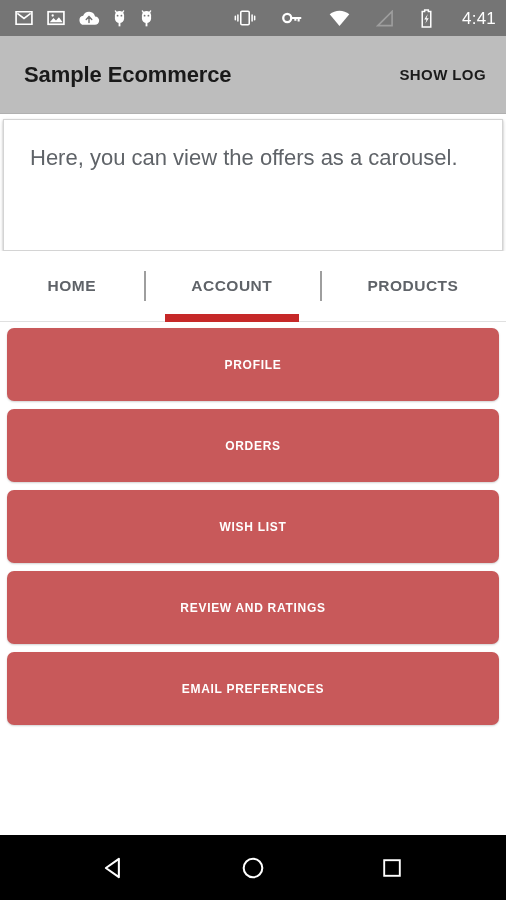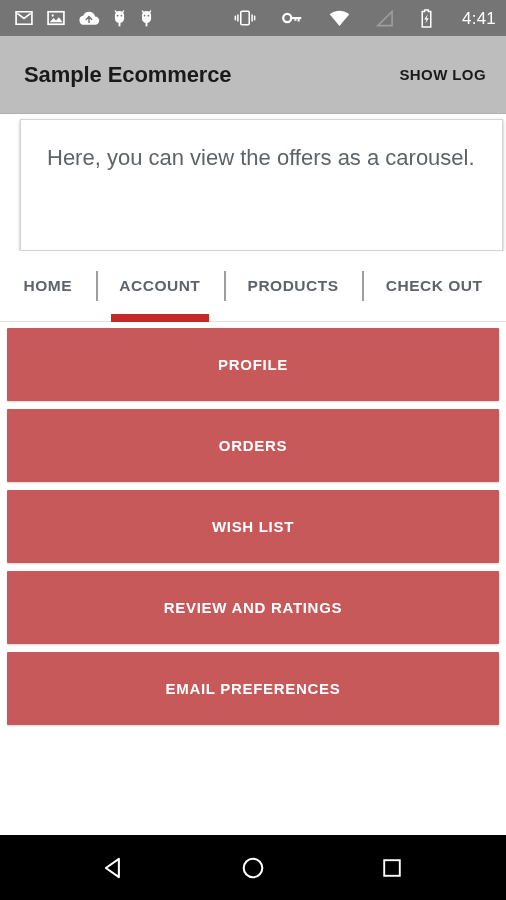--- a/index.html
+++ b/index.html
@@ -84,21 +84,21 @@
     padding: 8px 6px;
     white-space: nowrap;
     cursor: pointer;
     background: transparent;
     border: 0;
     font-family: inherit;
   }
 
   
   .card-wrap {
-    padding: 5px 3px 0 20px;
+    padding: 5px 3px 0 3px;
     background: #ffffff;
     flex: 0 0 auto;
     box-sizing: border-box;
   }
   .info-card {
     background: #ffffff;
     border: 1px solid #d4d4d4;
     box-shadow: 0 1px 2px rgba(0,0,0,.22), 0 2px 5px rgba(0,0,0,.10);
     height: 132px;
     box-sizing: border-box;
@@ -174,23 +174,23 @@
     overflow: hidden;
   }
   .action-button {
     display: block;
     width: 100%;
     height: 73px;
     margin-bottom: 8px;
     background: #c8595a;
     color: #ffffff;
     border: 0;
-    border-radius: 1px;
+    border-radius: 7px;
     font-family: inherit;
-    font-size: 15px;
+    font-size: 12px;
     font-weight: 700;
     letter-spacing: .7px;
     text-align: center;
     cursor: pointer;
     box-shadow: 0 1px 2px rgba(0,0,0,.18);
     box-sizing: border-box;
   }
 
   
   .nav-bar {
@@ -309,24 +309,20 @@
         <span class="tab-indicator"></span>
       </div>
       <div class="tab active">
         <span class="tab-label">ACCOUNT</span>
         <span class="tab-indicator"></span>
       </div>
       <div class="tab">
         <span class="tab-label">PRODUCTS</span>
         <span class="tab-indicator"></span>
       </div>
-      <div class="tab">
-        <span class="tab-label">CHECK OUT</span>
-        <span class="tab-indicator"></span>
-      </div>
     </div>
   </div>
 
   <div class="content">
     <button class="action-button">PROFILE</button>
     <button class="action-button">ORDERS</button>
     <button class="action-button">WISH LIST</button>
     <button class="action-button">REVIEW AND RATINGS</button>
     <button class="action-button">EMAIL PREFERENCES</button>
   </div>

